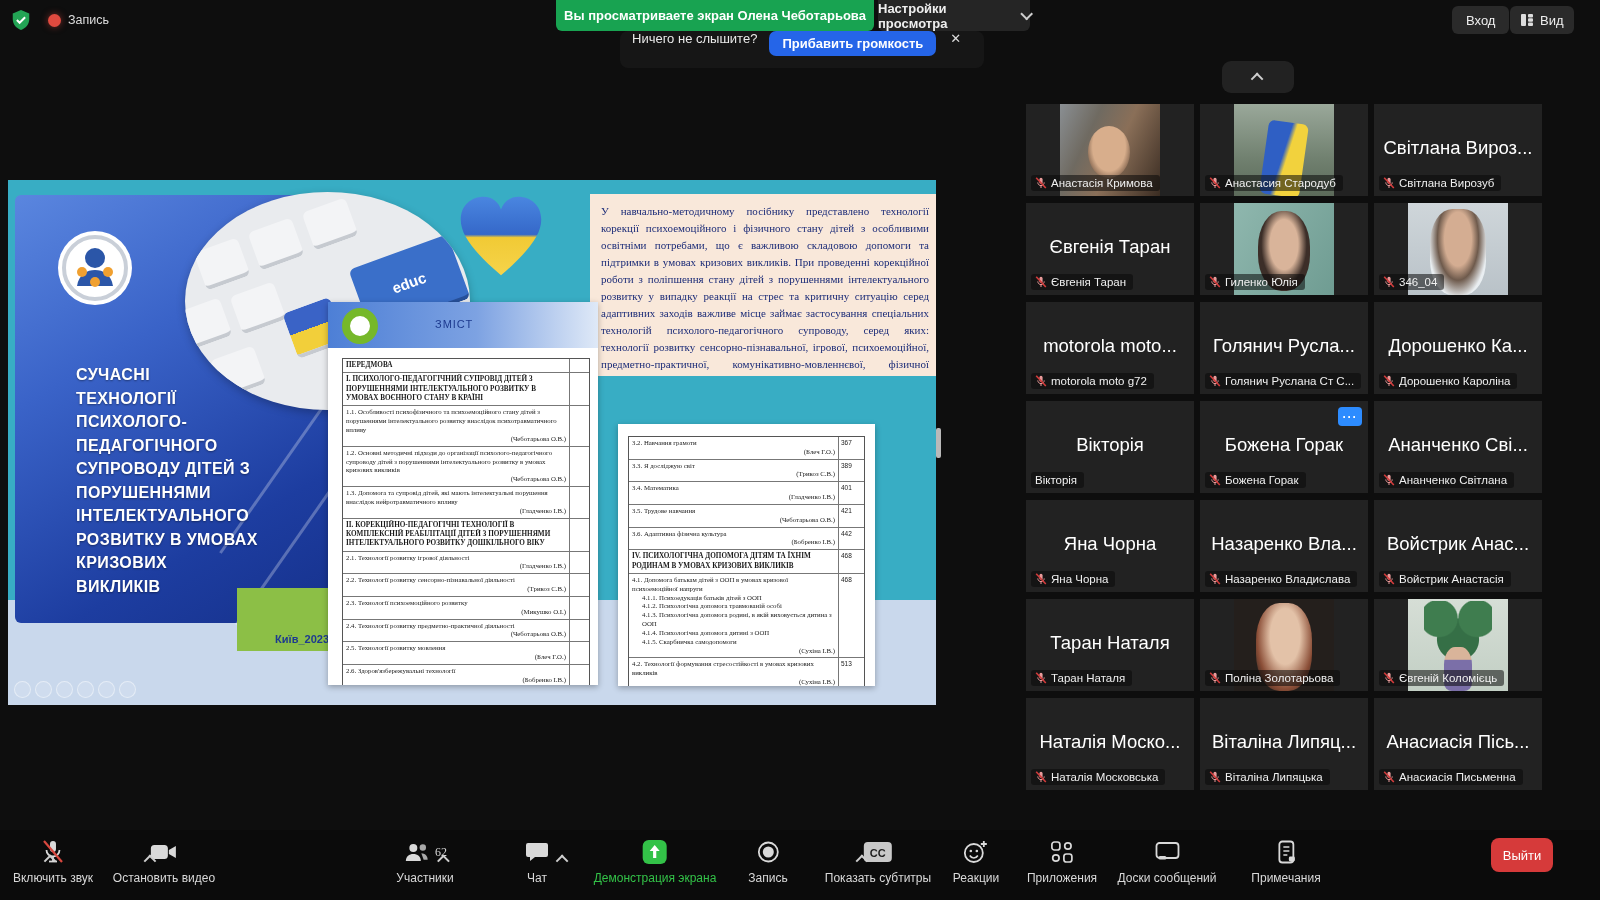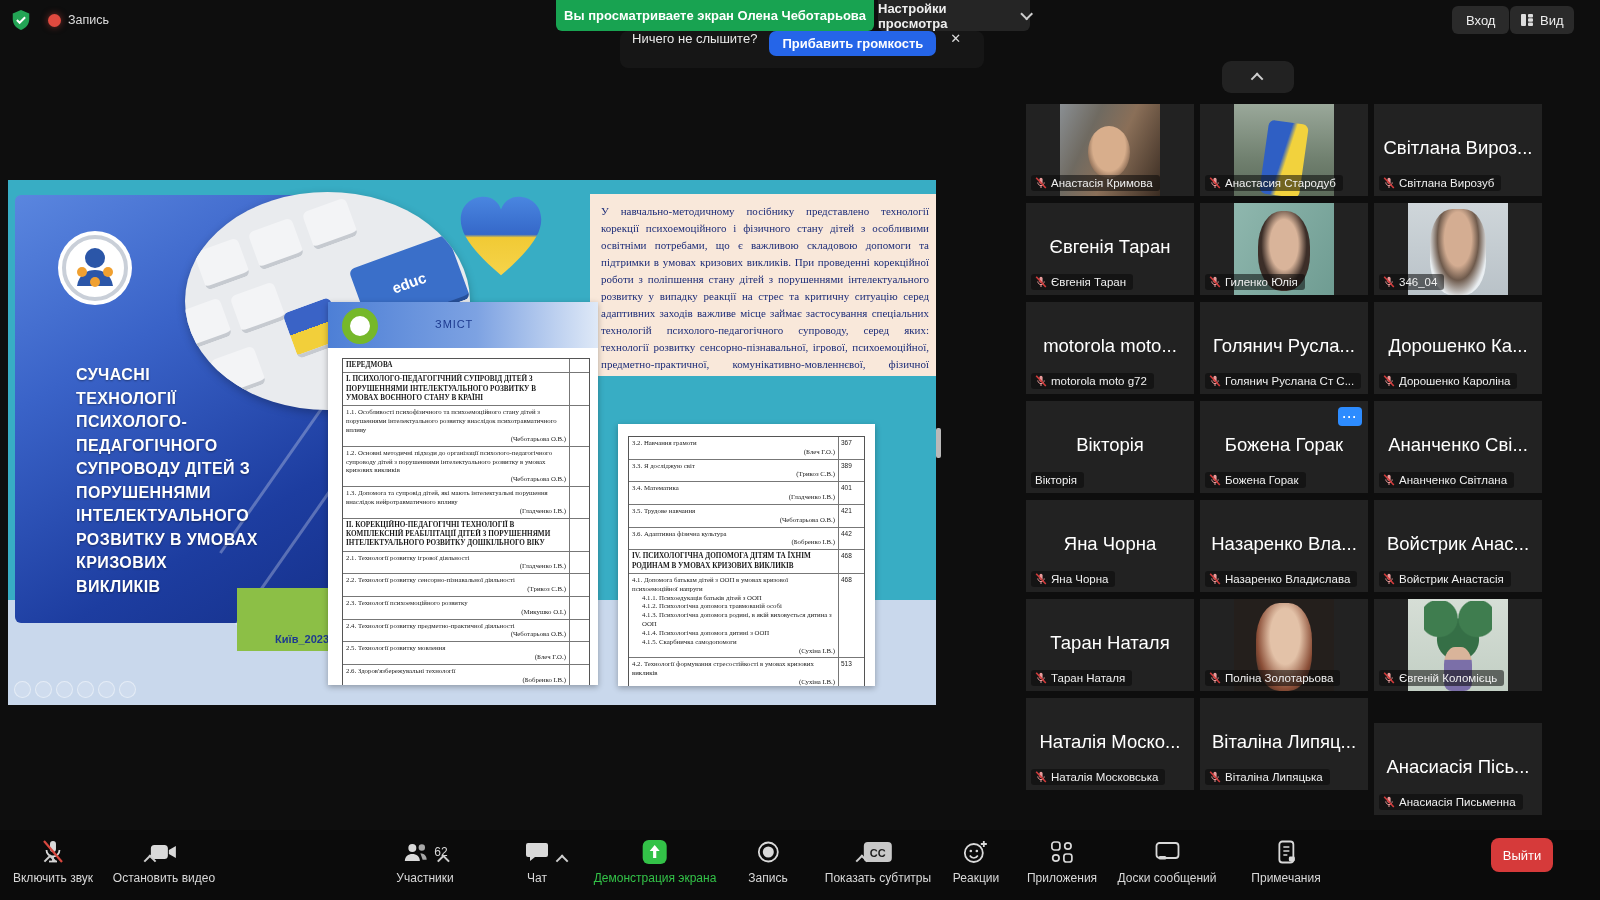--- a/index.html
+++ b/index.html
@@ -123,21 +123,21 @@
                    background:linear-gradient(#d9b49a 28%,#7b6fa8 30%);}
 
   
   #toolbar{left:0;top:830px;width:1600px;height:70px;background:#0b0b0b;}
   .tb-item{position:absolute;top:7px;transform:translateX(-50%);display:flex;flex-direction:column;
            align-items:center;gap:4px;cursor:pointer;color:#d9d9d9;}
   .tb-icon{height:30px;display:flex;align-items:center;justify-content:center;position:relative;}
   .tb-label{font-size:12px;white-space:nowrap;color:#d9d9d9;}
   .tb-item.green .tb-label{color:#33c248;}
   .tb-chev{position:absolute;top:18px;}
-  .tb-count{font-size:12px;color:#d9d9d9;margin-left:4px;}
+  .tb-count{font-size:12px;color:#d9d9d9;margin-left:4px;font-family:Liberation Serif, serif;}
   #btn-leave{left:1491px;top:838px;width:62px;height:34px;background:#d63a3a;border-radius:8px;
              display:flex;align-items:center;justify-content:center;font-size:13px;font-weight:normal;
              color:#fff;cursor:pointer;}
 </style>
 </head>
 <body>
 
 <div id="topbar" class="abs">
   <svg id="shield" class="abs" viewBox="0 0 24 24">
     <path d="M12 1l9 4v6c0 6-4 10-9 12C7 21 3 17 3 11V5z" fill="#23a455"></path>
@@ -628,21 +628,21 @@
       <div class="tile-label">
         <svg width="12" height="12" viewBox="0 0 12 12">
           <rect x="4.4" y="0.8" width="3.2" height="6" rx="1.6" fill="#e89a9a"></rect>
           <path d="M2.8 5.4c0 1.8 1.4 3.2 3.2 3.2s3.2-1.4 3.2-3.2" stroke="#e89a9a" stroke-width="1" fill="none"></path>
           <line x1="6" y1="8.8" x2="6" y2="11" stroke="#e89a9a" stroke-width="1"></line>
           <line x1="1.2" y1="0.8" x2="10.8" y2="11" stroke="#d43c3c" stroke-width="1.6"></line>
         </svg>
         <span>Віталіна Липяцька</span>
       </div>
     </div>
-    <div class="tile" style="left: 348px; top: 594px; margin-top: 25px;">
+    <div class="tile" style="left: 348px; top: 594px;">
       <div class="center-name">Анасиасія Пісь...</div>
       <div class="tile-label">
         <svg width="12" height="12" viewBox="0 0 12 12">
           <rect x="4.4" y="0.8" width="3.2" height="6" rx="1.6" fill="#e89a9a"></rect>
           <path d="M2.8 5.4c0 1.8 1.4 3.2 3.2 3.2s3.2-1.4 3.2-3.2" stroke="#e89a9a" stroke-width="1" fill="none"></path>
           <line x1="6" y1="8.8" x2="6" y2="11" stroke="#e89a9a" stroke-width="1"></line>
           <line x1="1.2" y1="0.8" x2="10.8" y2="11" stroke="#d43c3c" stroke-width="1.6"></line>
         </svg>
         <span>Анасиасія Письменна</span>
       </div>

